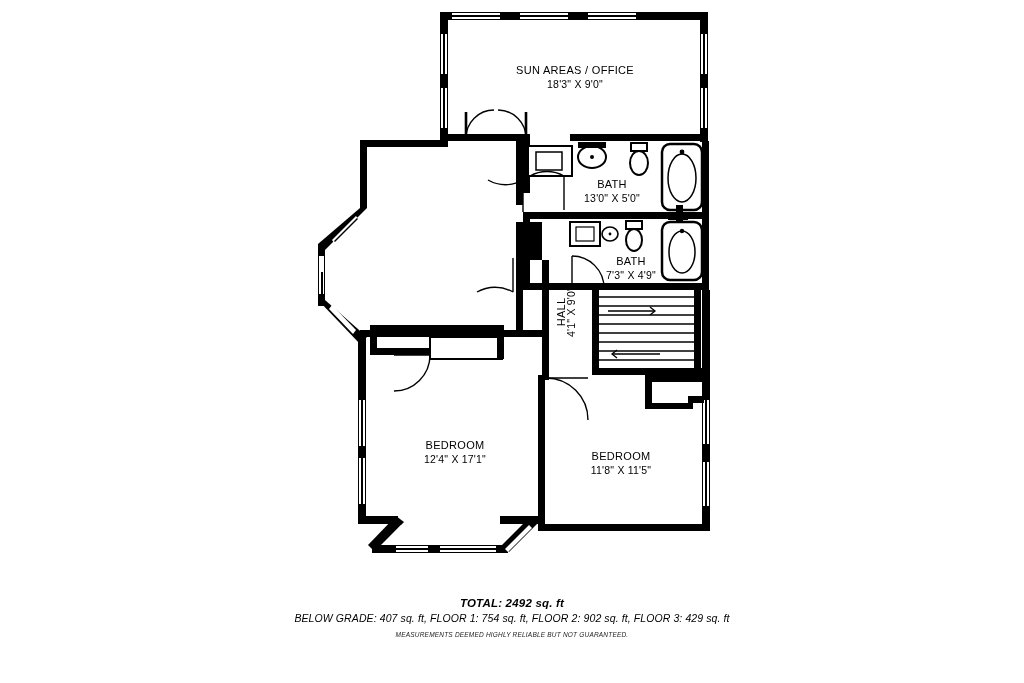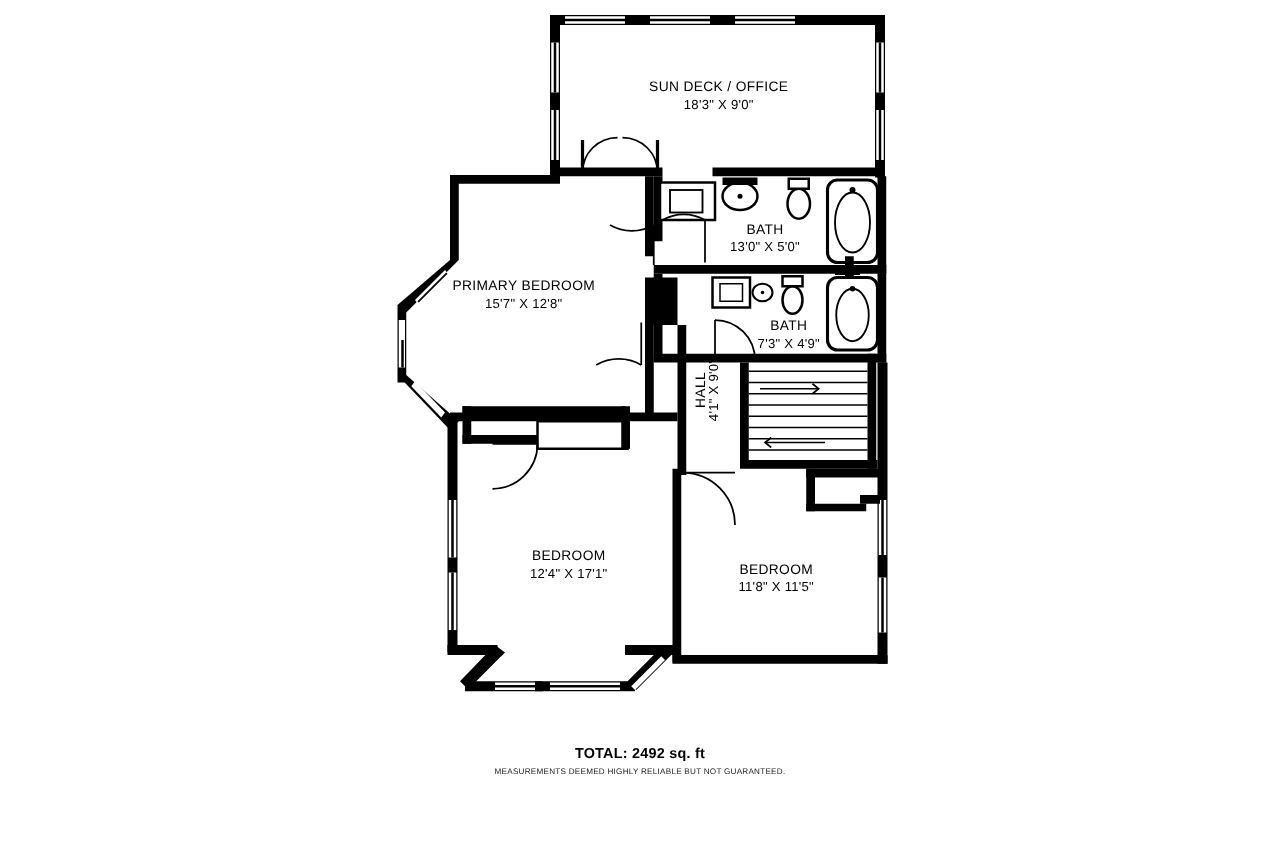--- a/index.html
+++ b/index.html
@@ -263,33 +263,29 @@
         <line x1="546" y1="378" x2="588" y2="378"></line>
       </g>
       <g fill="none" stroke="#000" stroke-width="2.6">
         <line x1="466" y1="138" x2="466" y2="112"></line>
         <line x1="526" y1="138" x2="526" y2="112"></line>
       </g>
     </g>
   </svg>
 
   <div class="room-label" style="left:475px; top:64px; width:200px;">
-    <div class="room-name">SUN DECK / OFFICE</div>
+    <div class="room-name">SUN AREAS / OFFICE</div>
     <div class="room-dims">18'3" X 9'0"</div>
   </div>
 
   <div class="room-label" style="left:542px; top:178px; width:140px;">
     <div class="room-name">BATH</div>
     <div class="room-dims">13'0" X 5'0"</div>
   </div>
 
-  <div class="room-label" style="left:329px; top:223px; width:180px;">
-    <div class="room-name">PRIMARY BEDROOM</div>
-    <div class="room-dims">15'7" X 12'8"</div>
-  </div>
 
   <div class="room-label" style="left:571px; top:255px; width:120px;">
     <div class="room-name">BATH</div>
     <div class="room-dims">7'3" X 4'9"</div>
   </div>
 
   <div class="room-label" style="left:375px; top:439px; width:160px;">
     <div class="room-name">BEDROOM</div>
     <div class="room-dims">12'4" X 17'1"</div>
   </div>
@@ -299,18 +295,19 @@
     <div class="room-dims">11'8" X 11'5"</div>
   </div>
 
   <div class="rot-label" style="left:521px; top:306px; width:80px; transform: rotate(-90deg);">
     <div class="room-name" style="text-align:center;">HALL</div>
   </div>
   <div class="rot-label" style="left:531px; top:306px; width:80px; transform: rotate(-90deg);">
     <div class="room-dims" style="text-align:center;">4'1" X 9'0"</div>
   </div>
 
-  <div class="summary" style="top:597px;">
+  <div class="summary" style="top:597px;font-style:italic;">
     <div class="total">TOTAL: 2492 sq. ft</div>
+    <div class="line">BELOW GRADE: 407 sq. ft, FLOOR 1: 754 sq. ft, FLOOR 2: 902 sq. ft, FLOOR 3: 429 sq. ft</div>
     <div class="disclaimer">MEASUREMENTS DEEMED HIGHLY RELIABLE BUT NOT GUARANTEED.</div>
   </div>
 
 </div>
 
 </body></html>

